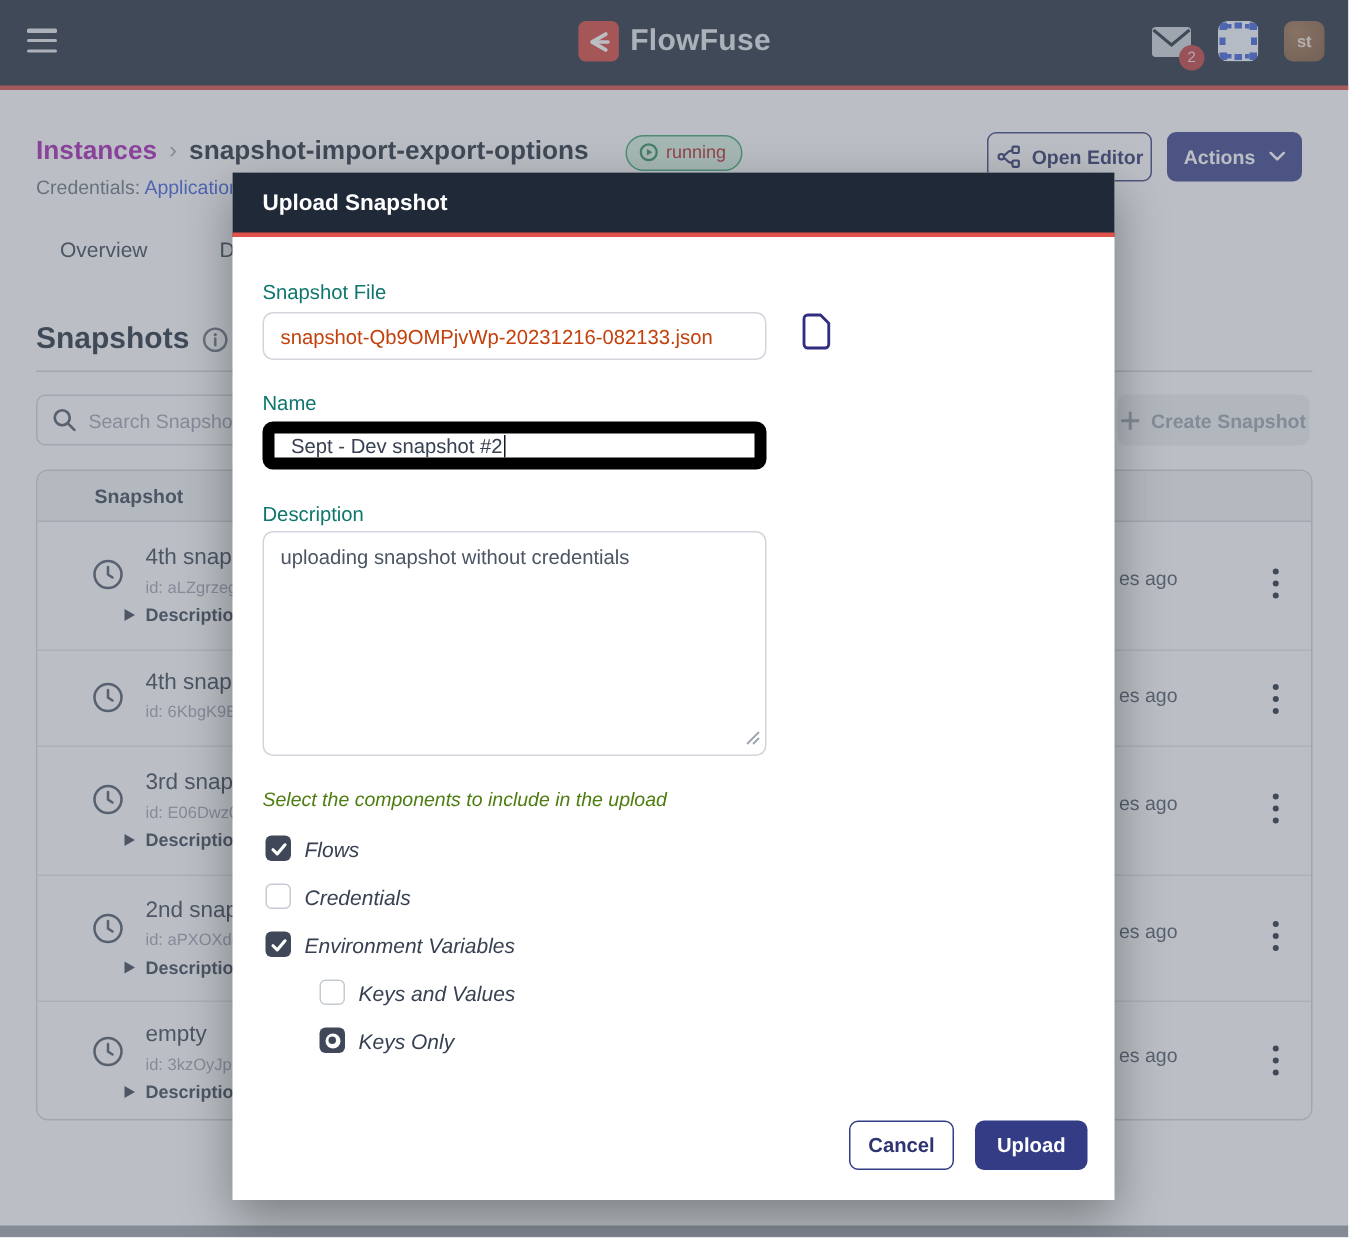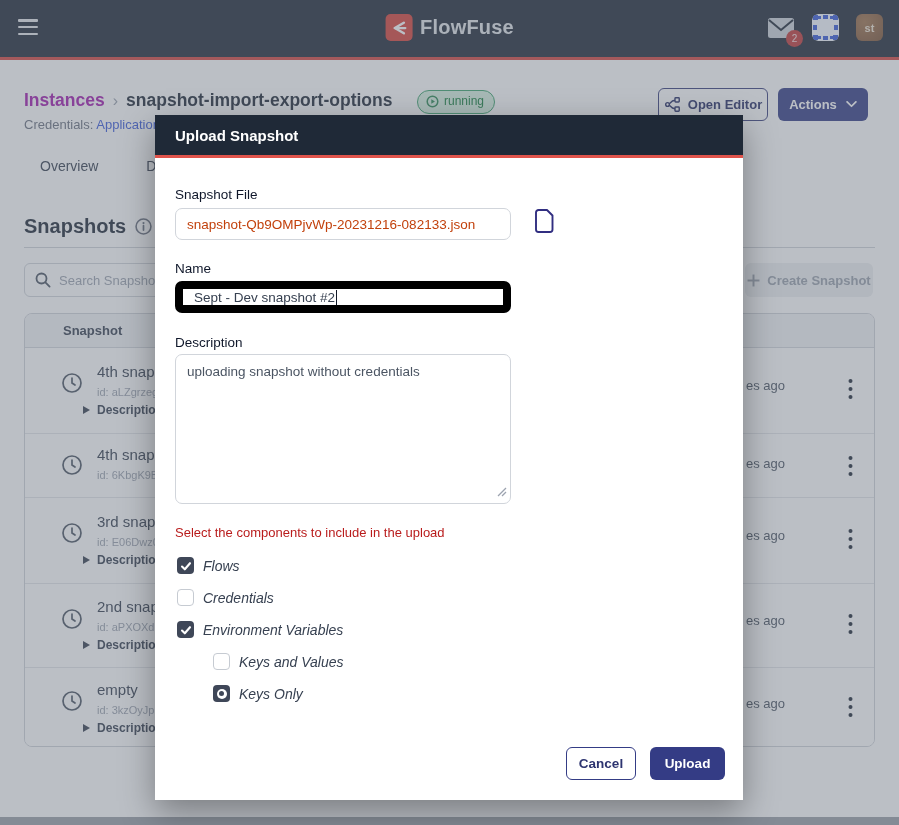--- a/index.html
+++ b/index.html
@@ -28,21 +28,21 @@
             display:flex; align-items:center; justify-content:center;
             color:#efe3d2; font-size:11px; font-weight:700; }
 
   
   .breadcrumb { position:absolute; top:90px; left:24px; display:flex; align-items:center; gap:8px;
                 font-size:17.5px; font-weight:700; }
   .crumb-link { color:#a21caf; cursor:pointer; }
   .crumb-sep { color:#9ca3af; font-weight:400; font-size:16px; }
   .crumb-current { color:#1f2937; }
   .status-badge { position:absolute; left:417px; top:90px; display:inline-flex; align-items:center; gap:5px;
-                  border:1px solid #3da56e; background:#d9f2e2; color:#15803d;
+                  border:1px solid #3da56e; background:#d9f2e2; color:#b91c1c;
                   font-size:12px; padding:3px 10px 5px 8px; border-radius:12px; }
   .btn-open { position:absolute; top:88px; left:658px; width:110px; height:33px;
               border:1px solid #3a3f7d; border-radius:6px; background:#fff; color:#272e66;
               font-weight:700; font-size:13px; display:flex; align-items:center; justify-content:center;
               gap:7px; cursor:pointer; }
   .btn-actions { position:absolute; top:88px; left:778px; width:90px; height:33px;
                  background:#343c85; border-radius:6px; color:#fff; font-weight:700; font-size:13px;
                  display:flex; align-items:center; justify-content:center; gap:9px; cursor:pointer; }
   .app-line { position:absolute; top:117px; left:24px; font-size:13px; color:#6b7280; }
   .app-line .app-link { color:#3b5bdb; cursor:pointer; }
@@ -82,35 +82,35 @@
            justify-content:center; cursor:pointer; }
   .footer-strip { position:absolute; left:0; right:0; bottom:0; height:8px; background:#9ba0a8; }
 
   
   .overlay { position:absolute; inset:0; background:rgba(104,112,126,0.45); z-index:10; }
   .modal { position:absolute; left:155px; top:115px; width:588px; height:685px; background:#fff;
            z-index:20; box-shadow:0 12px 32px rgba(0,0,0,0.35); }
   .modal-header { height:43px; background:#1f2937; border-bottom:3px solid #e0534b; display:flex;
                   align-items:center; padding:0 20px; color:#fff; font-size:15px; font-weight:700; }
   .modal-body { position:relative; height:639px; }
-  .flabel { position:absolute; left:20px; font-size:13.5px; color:#0f172a; }
+  .flabel { position:absolute; left:20px; font-size:13.5px; color:#0f766e; }
   .tinput { position:absolute; left:20px; width:336px; height:32px; border:1px solid #d1d5db;
             border-radius:7px; background:#fff; display:flex; align-items:center; padding:0 11px;
             font-size:13.5px; }
   .ph-text { color:#c2410c; white-space:nowrap; overflow:hidden; }
   .focused { border:8px solid #000000; }
   .val-text { color:#374151; }
   .caret { display:inline-block; width:1px; height:15px; background:#111827; margin-left:1px;
            vertical-align:-3px; }
   .file-icon-btn { position:absolute; left:378px; top:50px; cursor:pointer; }
   .textarea { position:absolute; left:20px; top:196px; width:336px; height:150px;
               border:1px solid #d1d5db; border-radius:7px; background:#fff; padding:9px 11px;
               font-size:13.5px; color:#4b5563; }
   .resize-handle { position:absolute; right:3px; bottom:3px; }
-  .cmp-label { position:absolute; left:20px; top:367px; font-size:13px; color:#b91c1c; }
+  .cmp-label { position:absolute; left:20px; top:367px; font-size:13px; color:#4d7c0f;font-style:italic; }
   .cmp-row { position:absolute; display:flex; align-items:center; gap:9px; cursor:pointer;font-style:italic; }
   .cb { width:17px; height:17px; border-radius:4px; flex:0 0 auto; }
   .cb.unchecked { background:#fff; border:1.5px solid #c6cbd2; }
   .cb.checked { background:#3f4758; display:flex; align-items:center; justify-content:center; }
   .cb.radioed { background:#3f4758; display:flex; align-items:center; justify-content:center; }
   .radio-dot { width:10px; height:10px; border-radius:50%; background:#fff;
                display:flex; align-items:center; justify-content:center; }
   .radio-dot-inner { width:5px; height:5px; border-radius:50%; background:#3f4758; }
   .cb-label { font-size:14px; color:#374151; }
   .btn-cancel { position:absolute; left:411px; top:589px; width:70px; height:33px; background:#fff;

